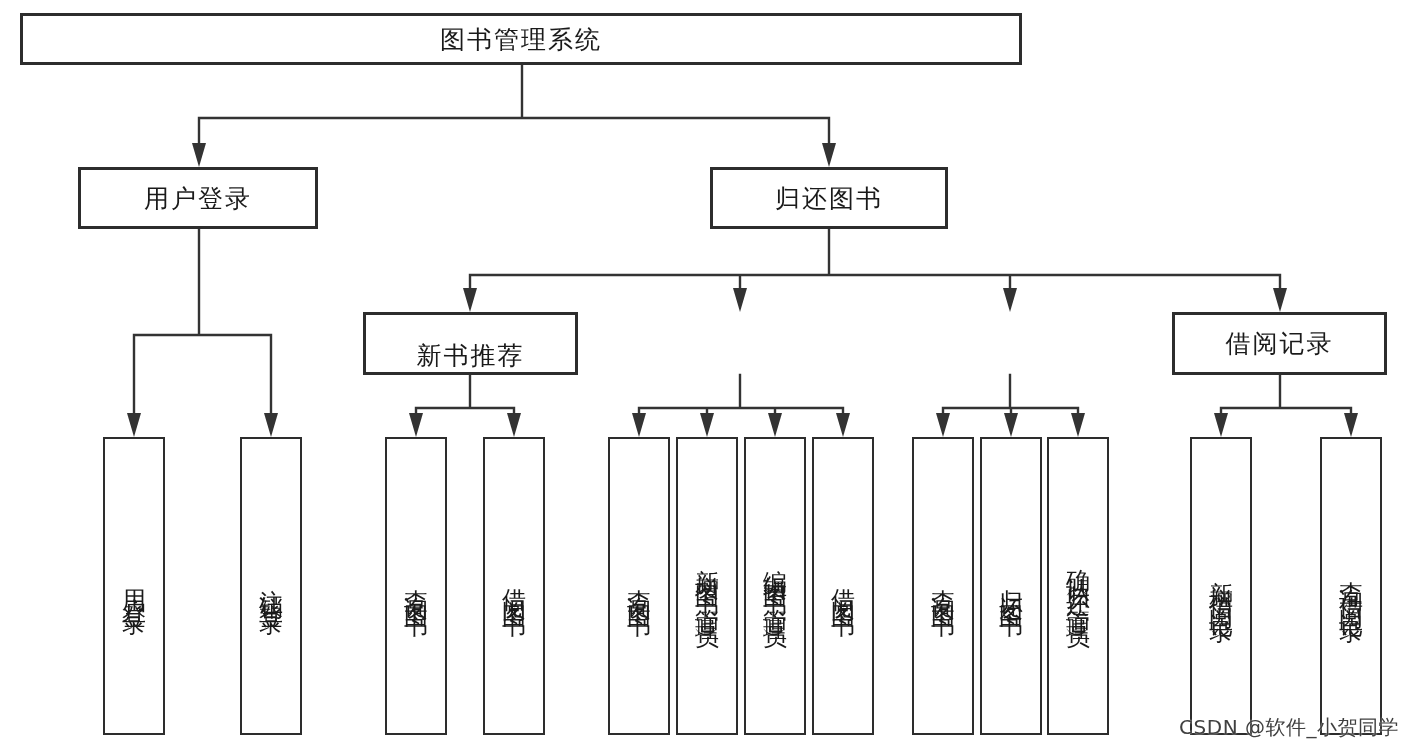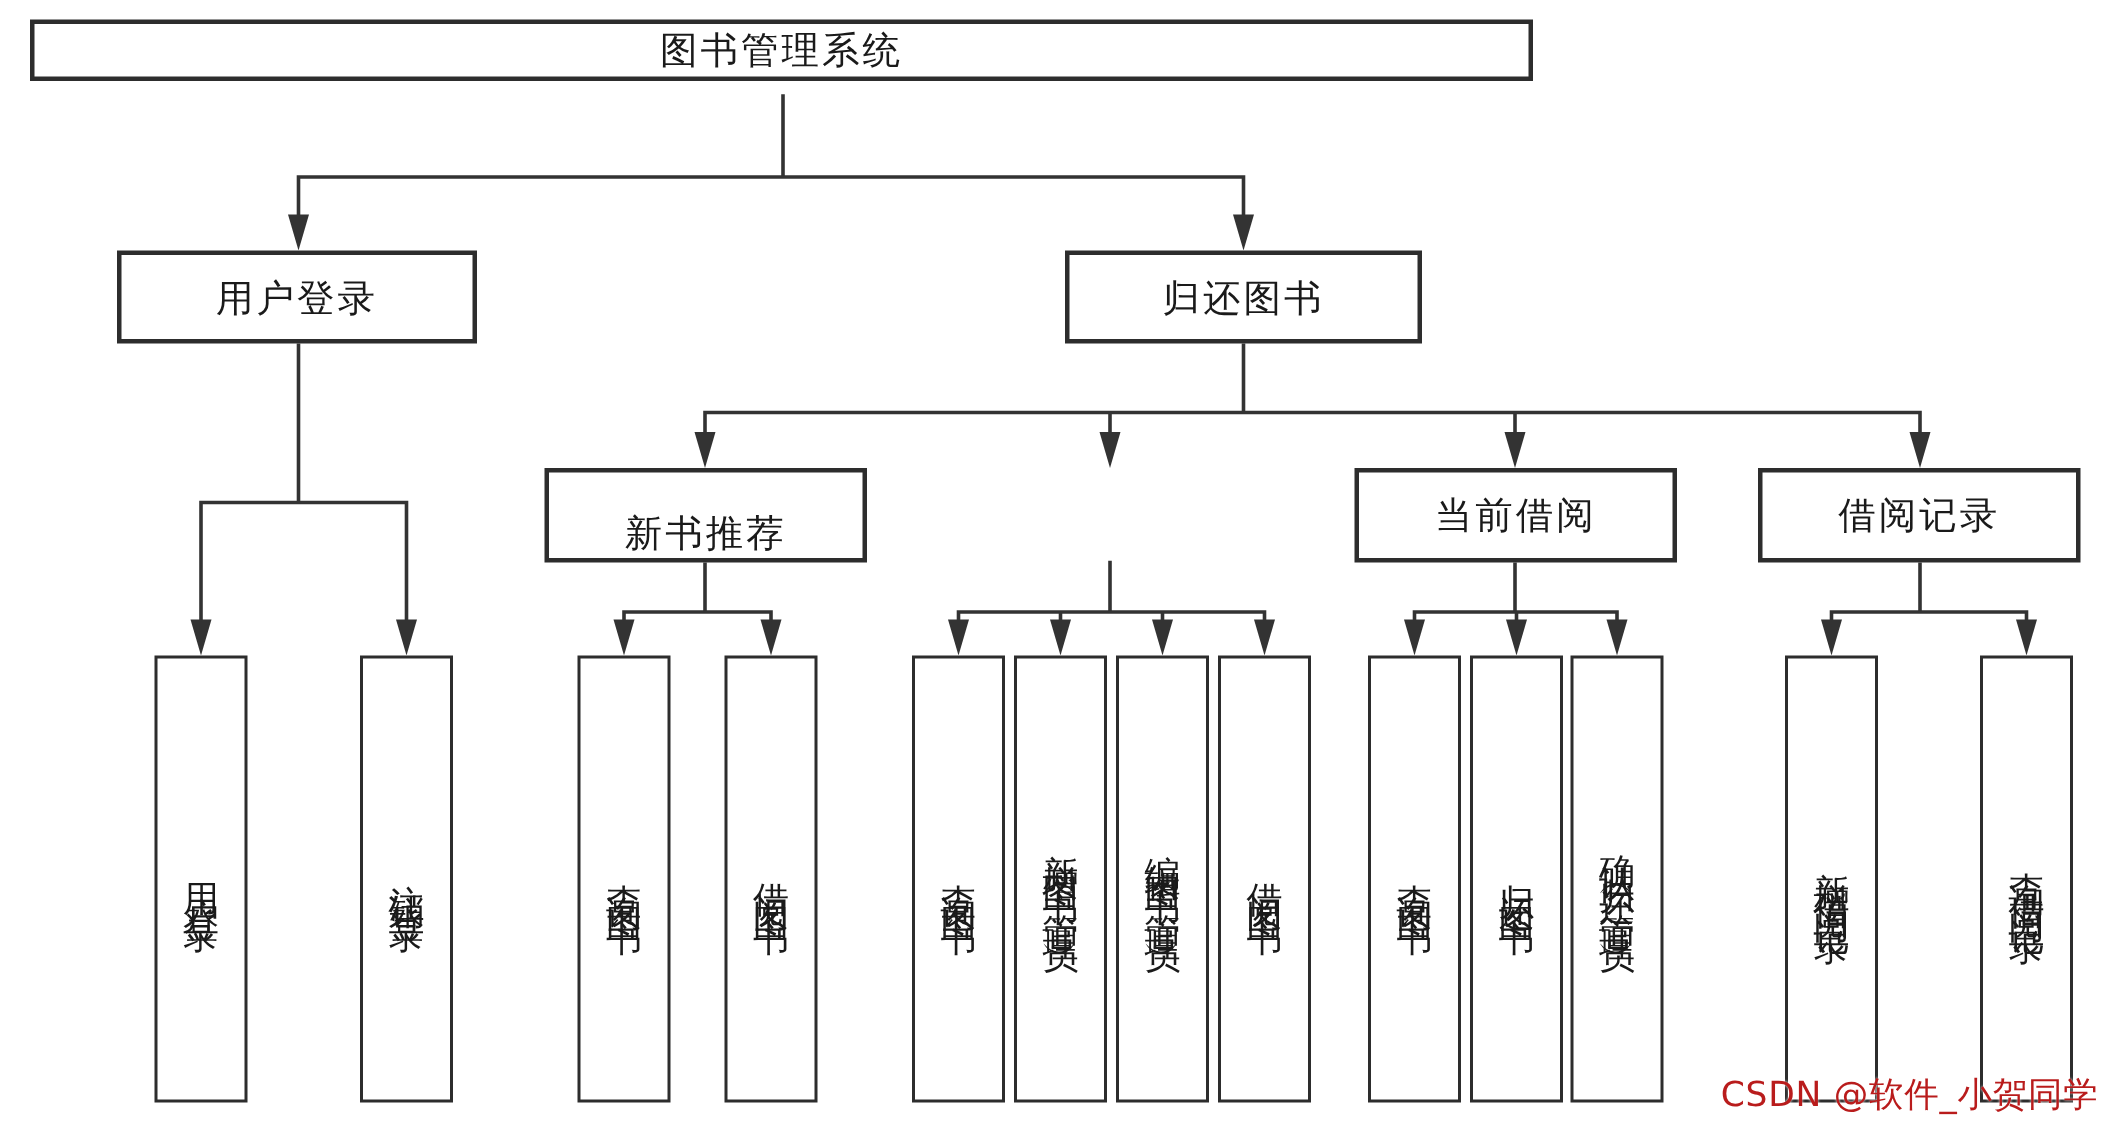--- a/index.html
+++ b/index.html
@@ -50,23 +50,23 @@
     font-size: 24px;
     letter-spacing: 8px;
     line-height: 1;
     color: #1a1a1a;
     white-space: nowrap;
   }
   .watermark {
     position: absolute;
     top: 714px;
     right: 6px;
-    font-size: 23px;
+    font-size: 20px;
     letter-spacing: 0.5px;
-    color: #b91c1c;
+    color: #404040;
     text-shadow: 0 0 2px #ffffff;
     z-index: 5;
     white-space: nowrap;
   }
 </style>
 </head>
 <body>
 
 <div id="canvas">
 
@@ -94,36 +94,33 @@
       <polygon points="768,413 782,413 775,437"></polygon>
       <polygon points="836,413 850,413 843,437"></polygon>
       <polygon points="936,413 950,413 943,437"></polygon>
       <polygon points="1004,413 1018,413 1011,437"></polygon>
       <polygon points="1071,413 1085,413 1078,437"></polygon>
       <polygon points="1214,413 1228,413 1221,437"></polygon>
       <polygon points="1344,413 1358,413 1351,437"></polygon>
     </g>
   </svg>
 
-  <div class="node h" style="left:20px; top:13px; width:1002px; height:41px;">
+  <div class="node h" style="left:20px; top:13px; width:1002px; height:52px;">
     <span>图书管理系统</span>
   </div>
 
   <div class="node h" style="left:78px; top:167px; width:240px; height:62px;">
     <span>用户登录</span>
   </div>
   <div class="node h" style="left:710px; top:167px; width:238px; height:62px;">
     <span>归还图书</span>
   </div>
 
   <div class="node h" style="left:363px; top:312px; width:215px; height:63px;align-items:flex-end;">
     <span>新书推荐</span>
-  </div>
-  <div class="node h" style="left:903px; top:312px; width:215px; height:63px;">
-    <span>当前借阅</span>
   </div>
   <div class="node h" style="left:1172px; top:312px; width:215px; height:63px;">
     <span>借阅记录</span>
   </div>
 
   <div class="node v" style="left:103px;">
     <span class="vtext">用户登录</span>
   </div>
   <div class="node v" style="left:240px;">
     <span class="vtext">注销登录</span>

